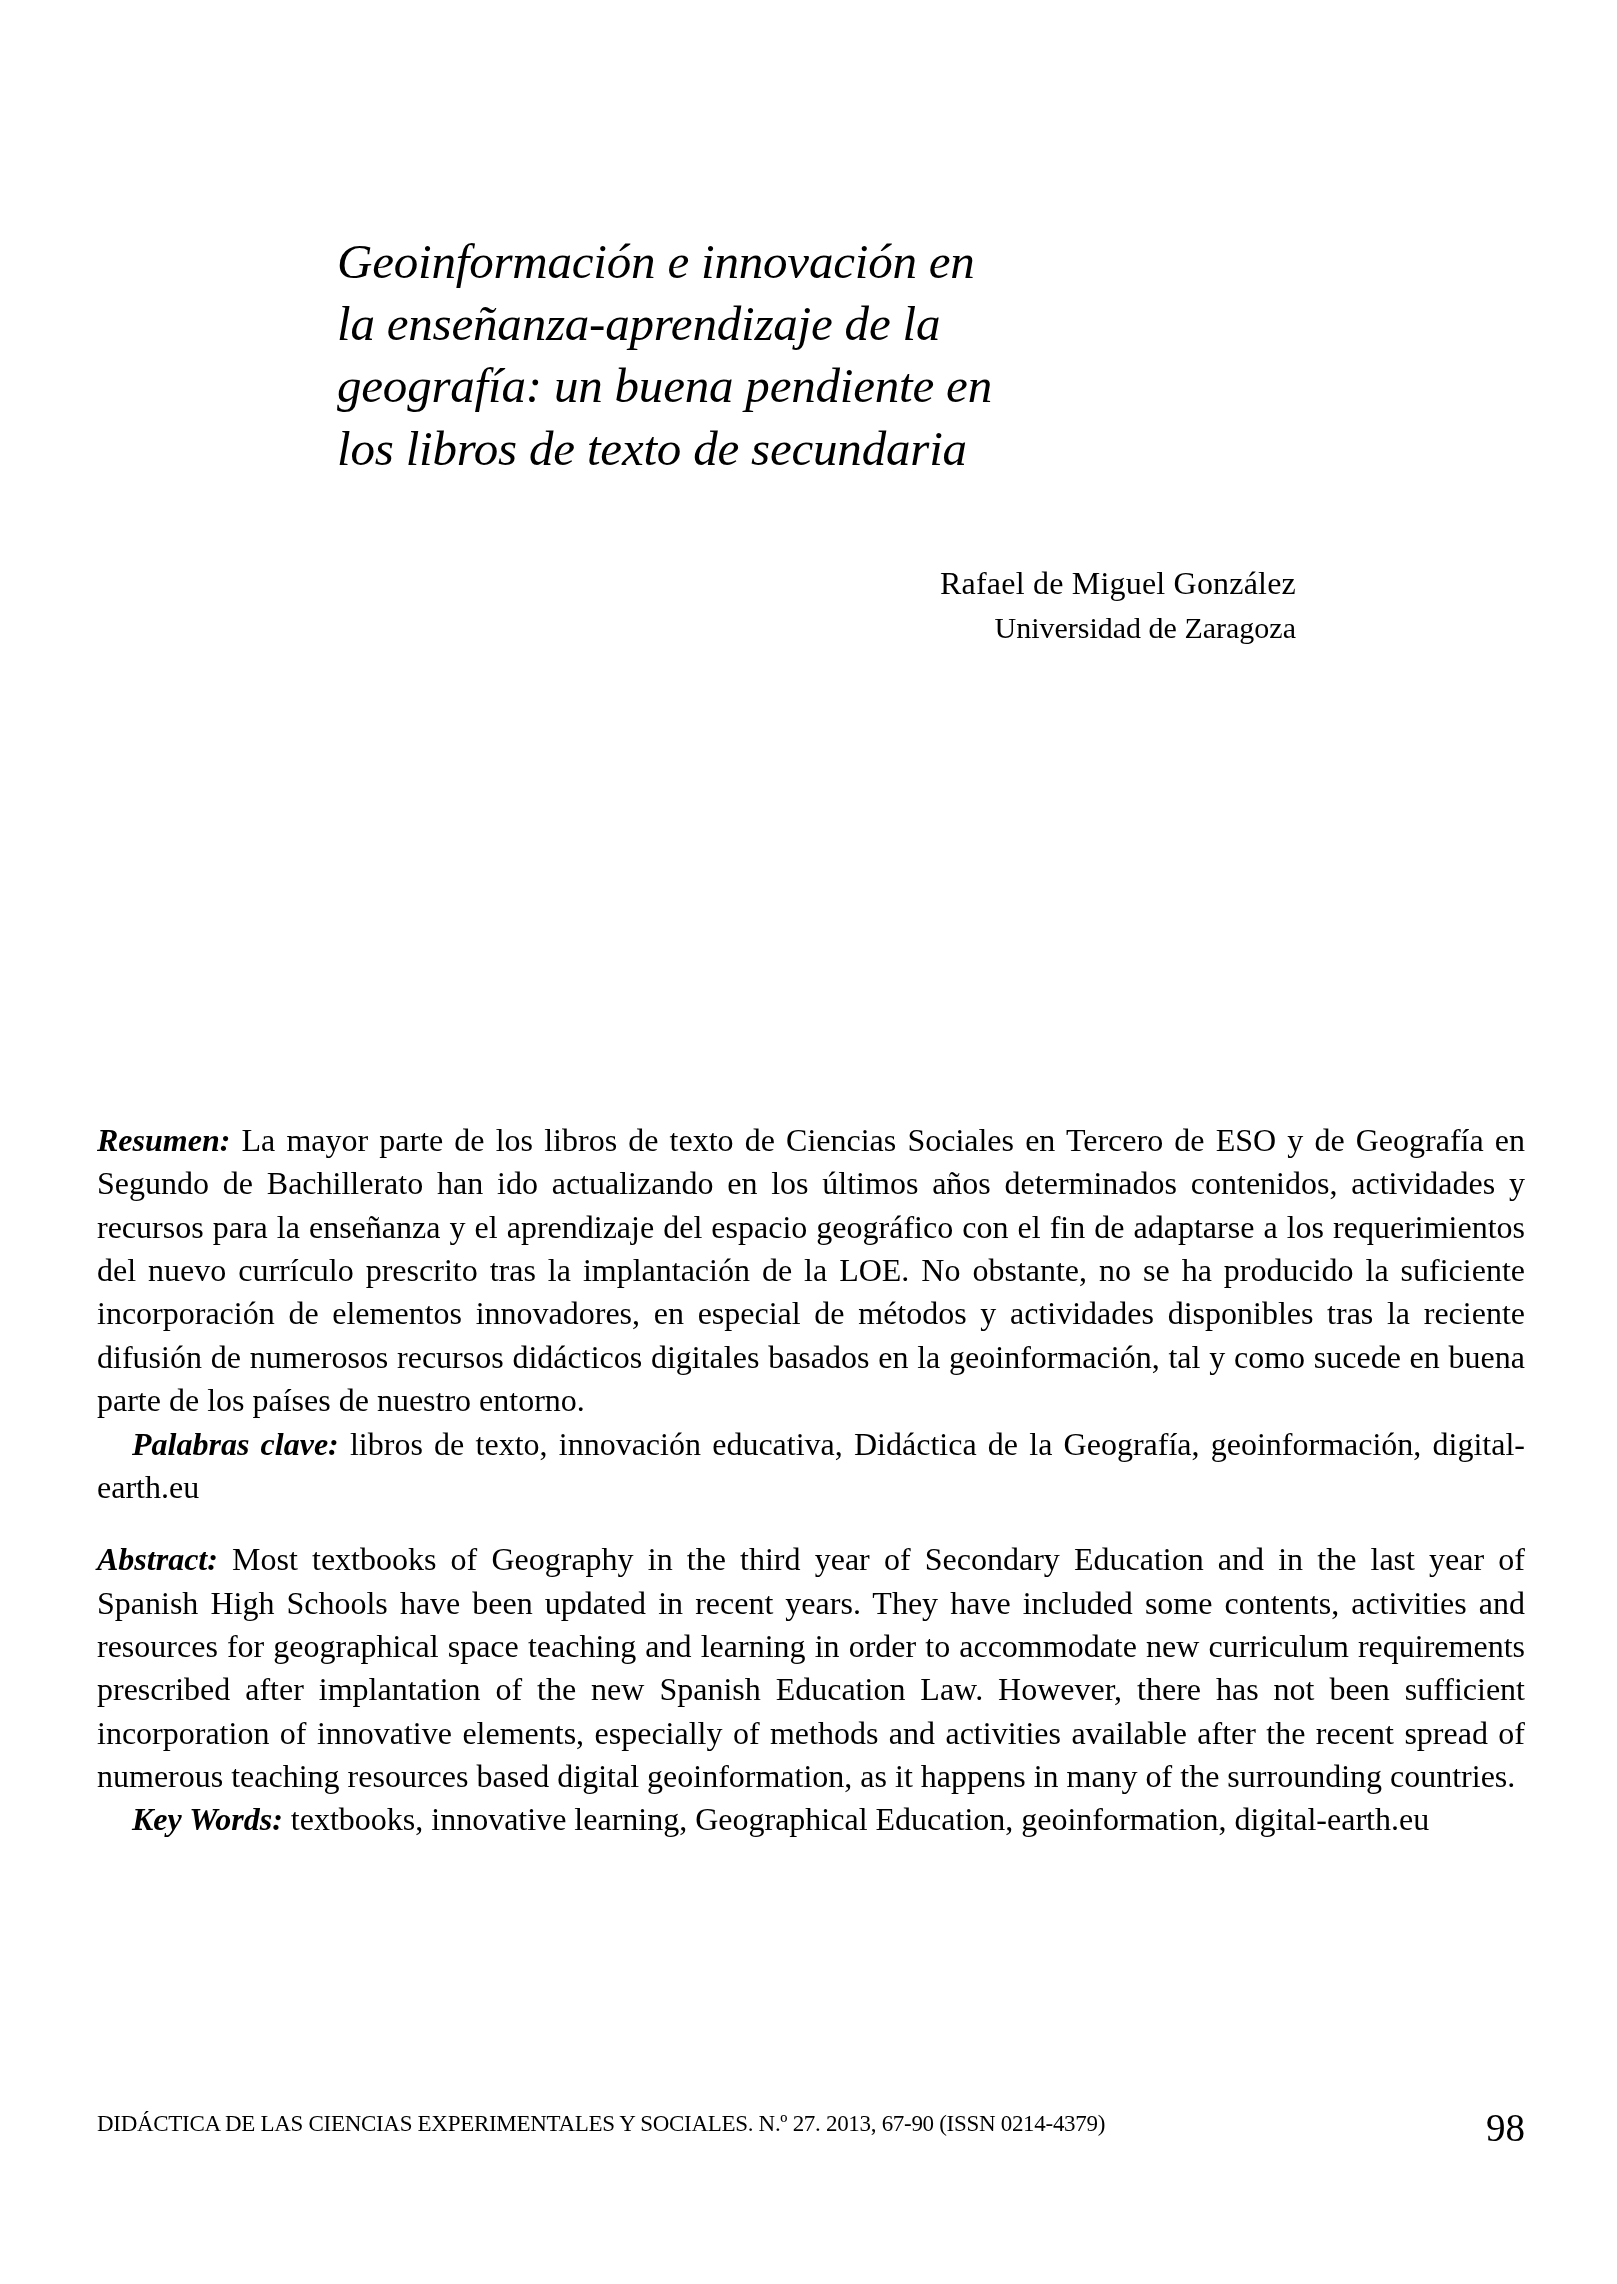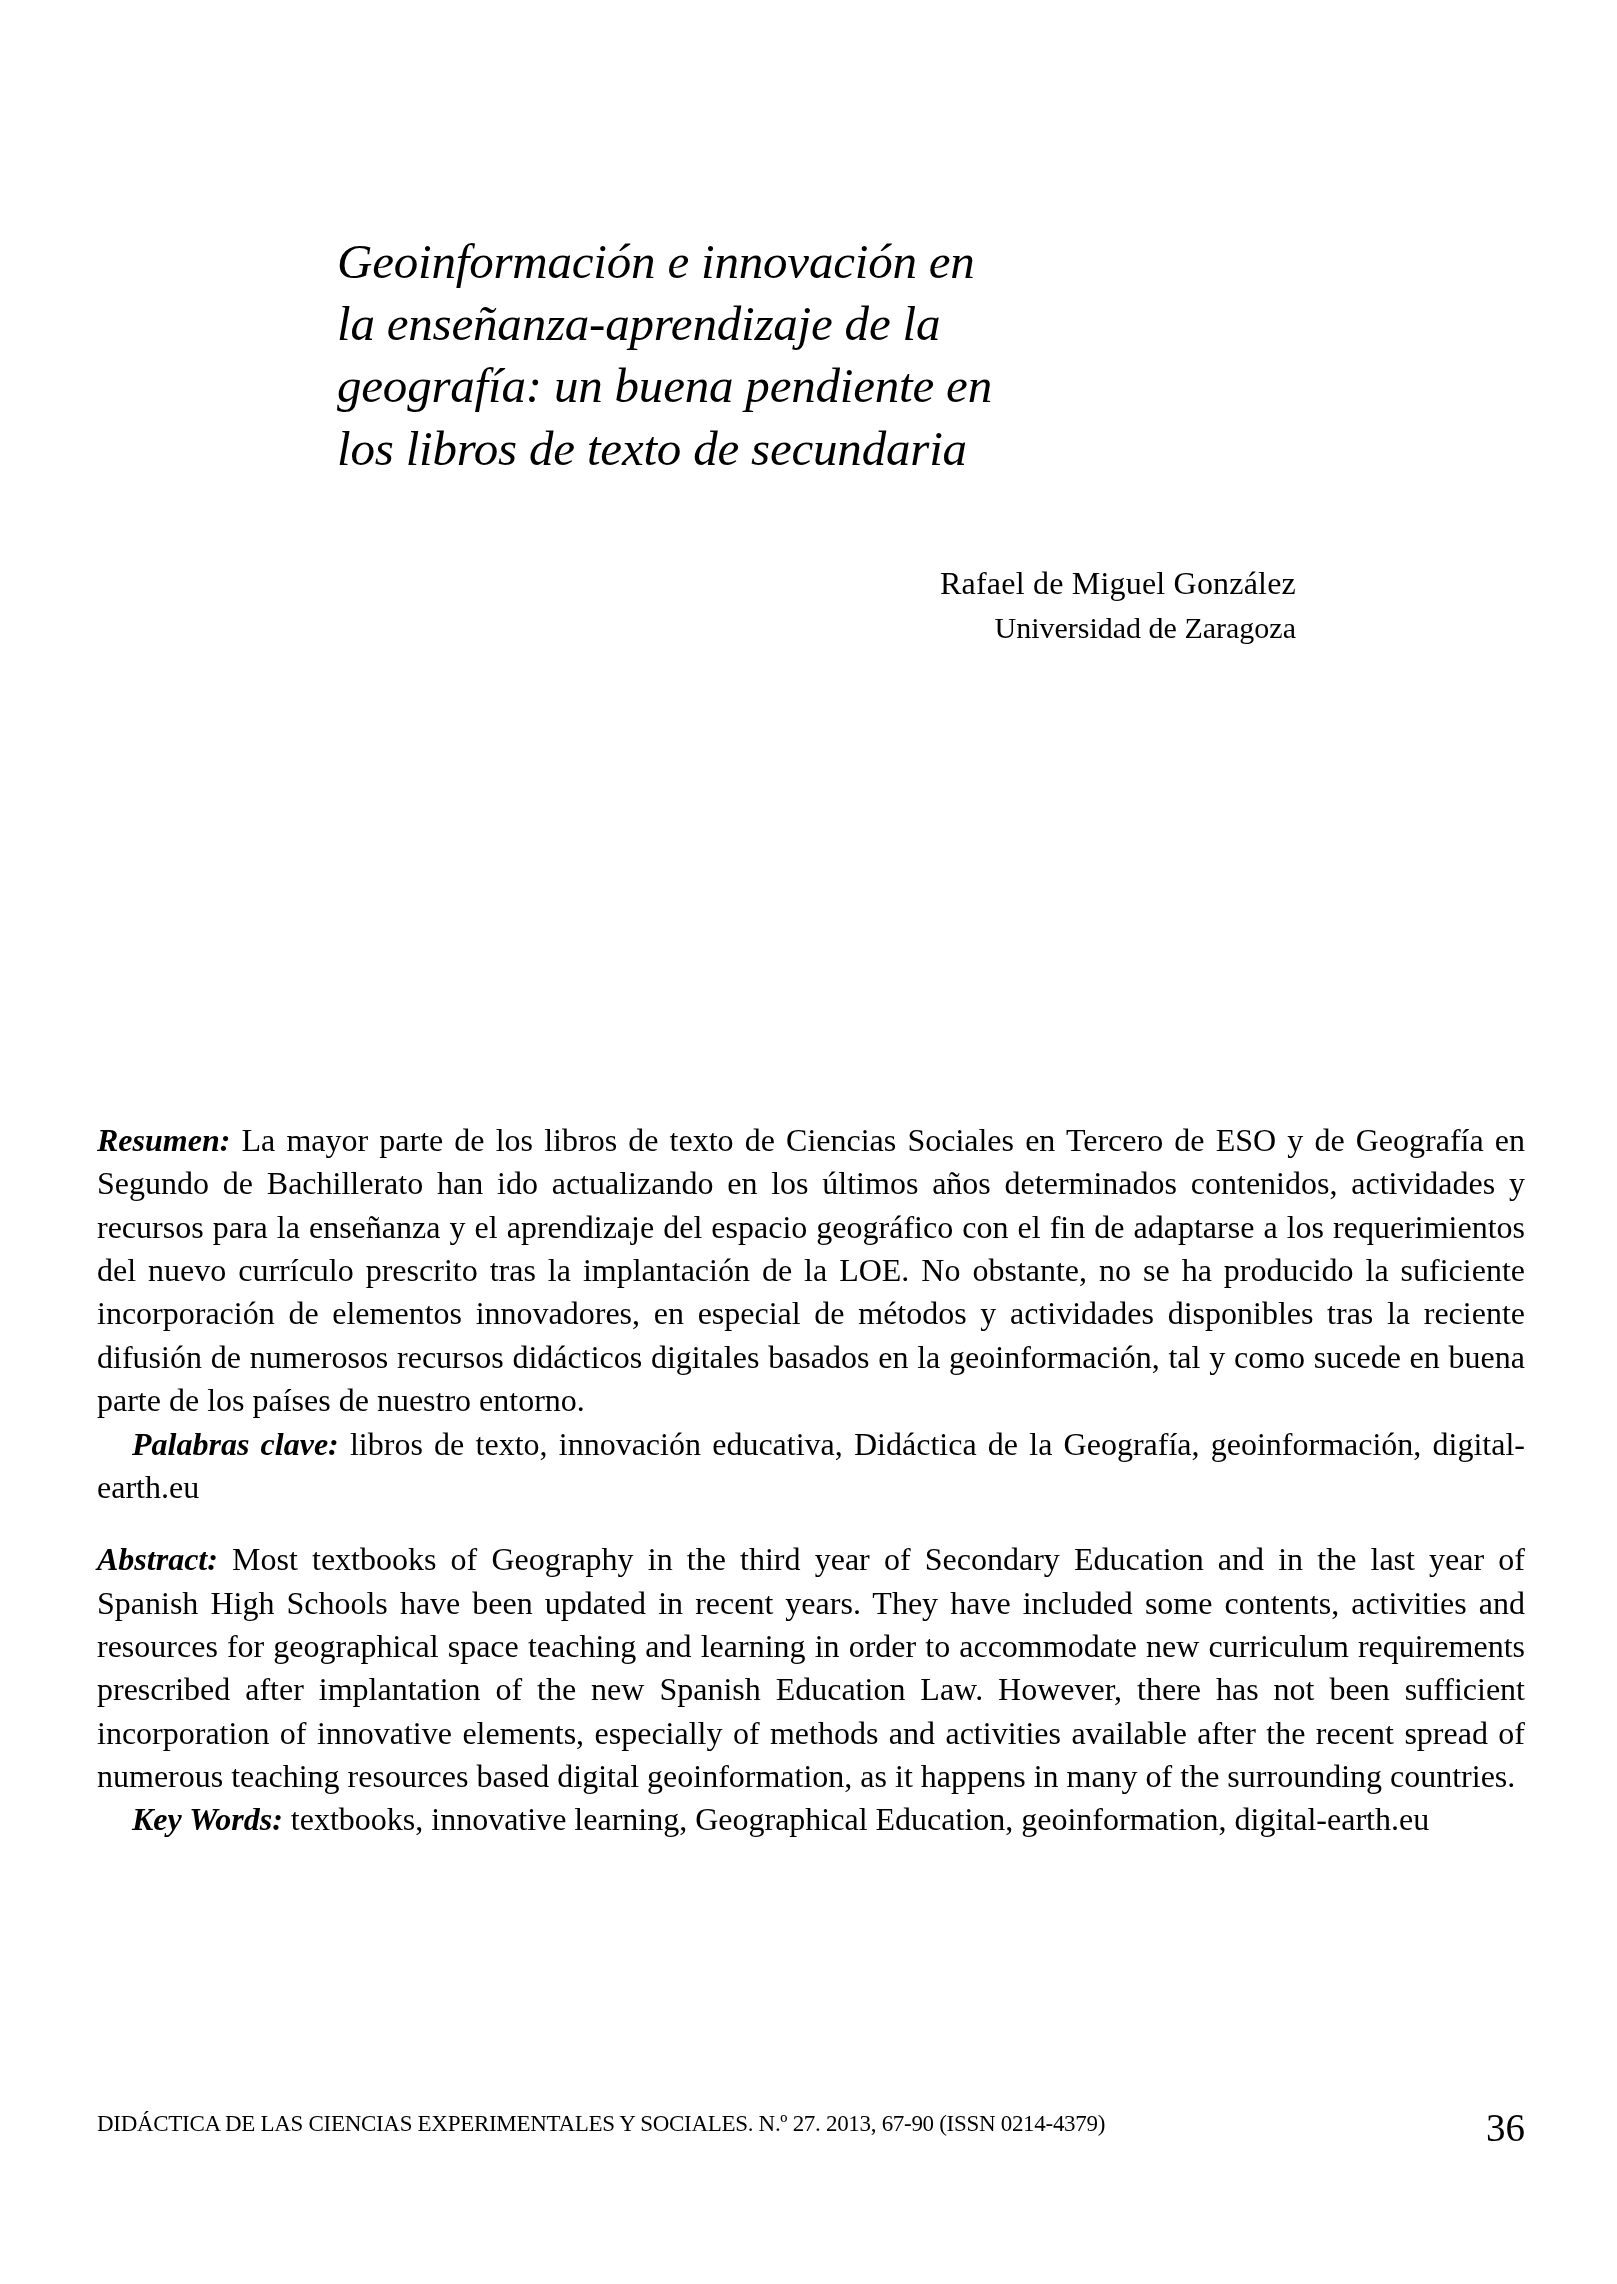--- a/index.html
+++ b/index.html
@@ -148,17 +148,17 @@
 
     <p class="para-body"><span class="lead-in">Abstract:</span><span> Most textbooks of Geography in the third year of Secondary Education and in the last year of Spanish High Schools have been updated in recent years. They have included some contents, activities and resources for geographical space teaching and learning in order to accommodate new curriculum requirements prescribed after implantation of the new Spanish Education Law. However, there has not been sufficient incorporation of innovative elements, especially of methods and activities available after the recent spread of numerous teaching resources based digital geoinformation, as it happens in many of the surrounding countries.</span></p>
 
     <p class="kw-line"><span class="lead-in">Key Words:</span><span> textbooks, innovative learning, Geographical Education, geoinformation, digital-earth.eu</span></p>
 
 
   </div>
 
   <div class="footer">
     <div class="footer-journal">DIDÁCTICA DE LAS CIENCIAS EXPERIMENTALES Y SOCIALES. N.º 27. 2013, 67-90  (ISSN 0214-4379)</div>
-    <div class="footer-page">36</div>
+    <div class="footer-page">98</div>
   </div>
 
 </div>
 
 
 </body></html>

